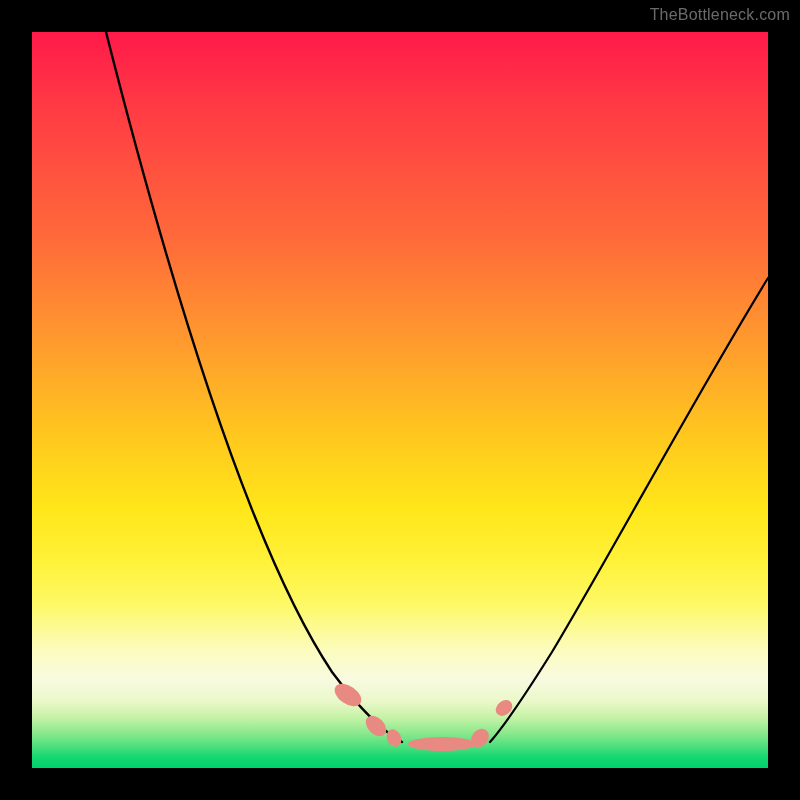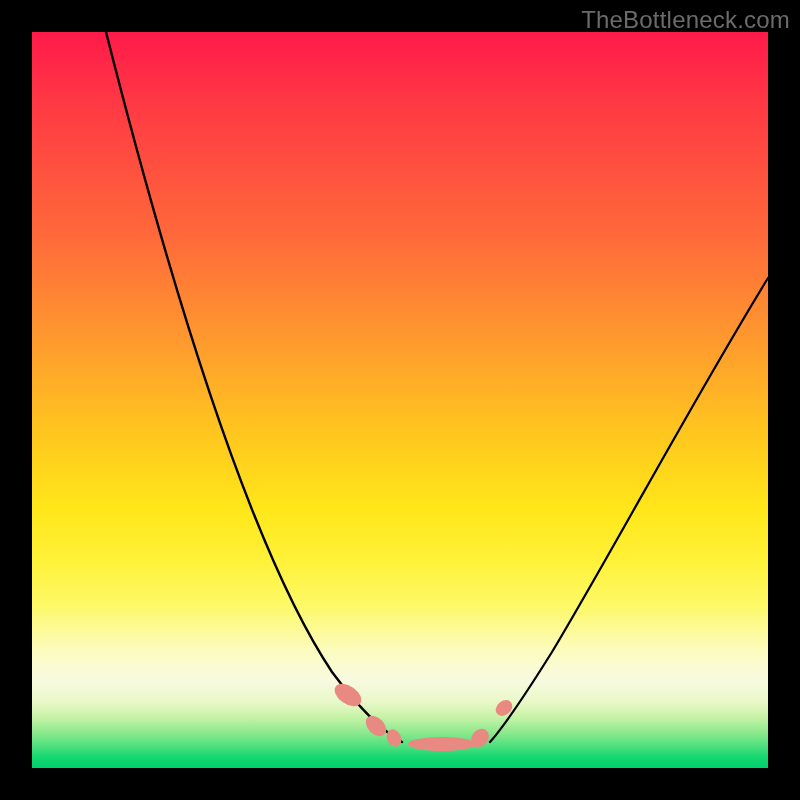--- a/index.html
+++ b/index.html
@@ -51,21 +51,21 @@
       #4fe07e 97%,
       #14d771 98.5%,
       #00d26a 100%
     );
   }
   .watermark {
     position: absolute;
     top: 6px;
     right: 10px;
     color: #6b6b6b;
-    font-size: 24px;
+    font-size: 16px;
     letter-spacing: 0.2px;
     user-select: none;
   }
   svg.curves {
     position: absolute;
     inset: 0;
   }
 </style>
 </head>
 <body>

